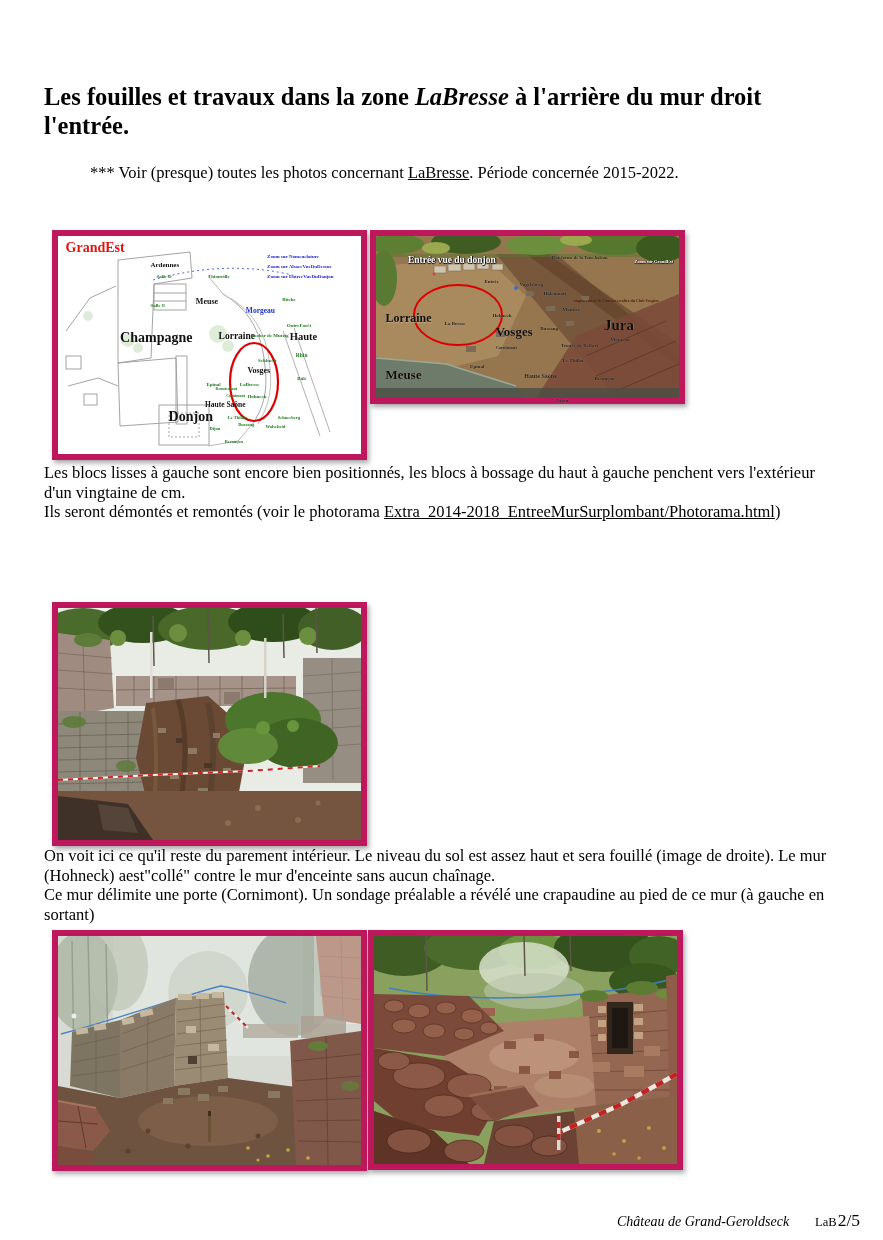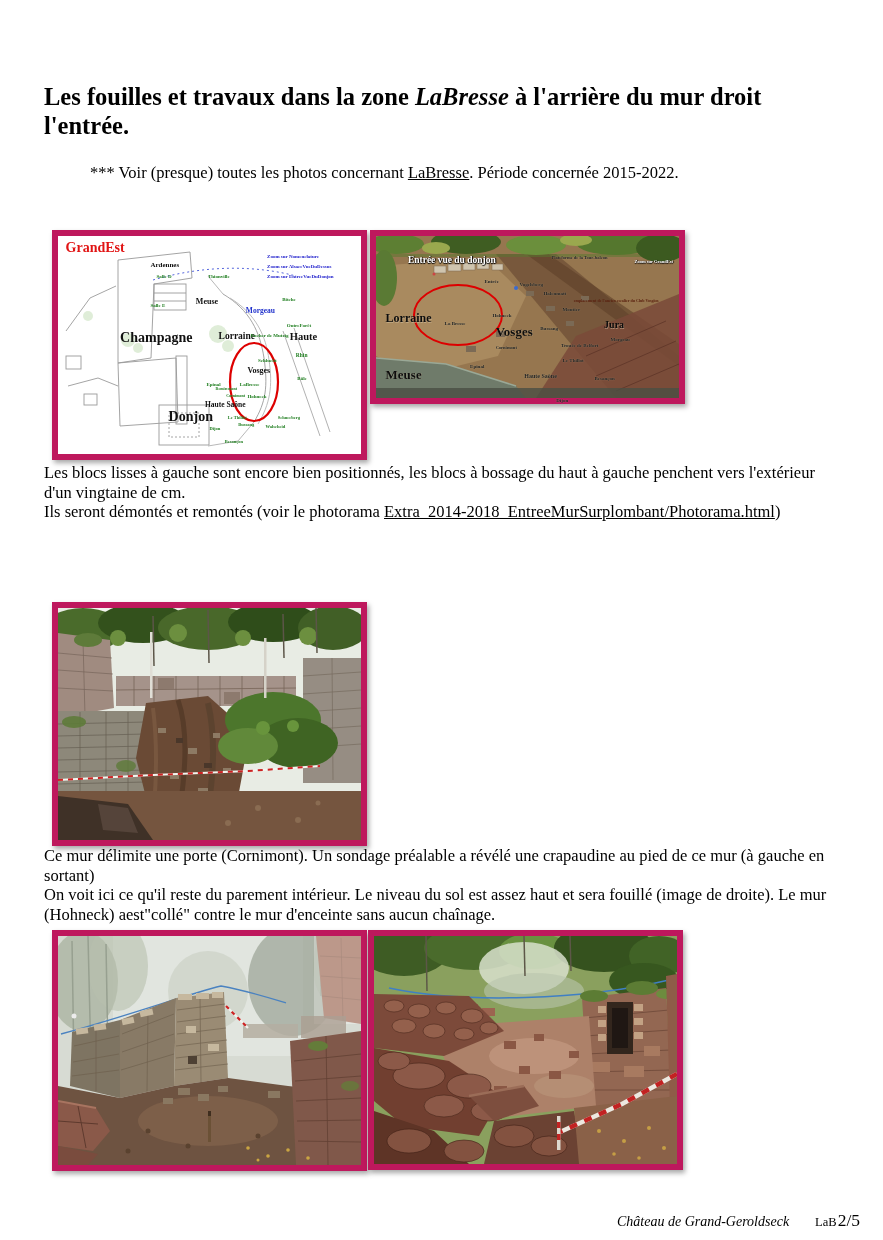--- a/index.html
+++ b/index.html
@@ -169,21 +169,21 @@
         <span class="fig-label lb-dark" style="left: 58%; top: 60%; font-size: 5px;">Trouée de Belfort</span>
         <span class="fig-label lb-dark" style="left: 37.5%; top: 62%; font-size: 4.5px;">Cornimont</span>
         <span class="fig-label lb-dark" style="left: 58.5%; top: 69%; font-size: 5px;">Le Thillot</span>
         <span class="fig-label lb-dark" style="left: 29.5%; top: 73%; font-size: 5px;">Epinal</span>
         <span class="fig-label lb-dark" style="left: 46.5%; top: 79%; font-size: 6px;">Haute Saône</span>
         <span class="fig-label lb-dark" style="left: 68.5%; top: 80%; font-size: 5px;">Besançon</span>
         <span class="fig-label lb-dark" style="left: 56.5%; top: 94%; font-size: 5px;">Dijon</span>
         <span class="fig-label lb-darkred" style="left: 62%; top: 33%; font-size: 4px;">emplacement de l'ancien escalier du Club Vosgien</span>
         <span class="fig-label lb-big" style="left: 3%; top: 43.5%; font-size: 12px;">Lorraine</span>
         <span class="fig-label lb-big" style="left: 37.5%; top: 51%; font-size: 13px;">Vosges</span>
-        <span class="fig-label lb-big" style="left: 71.5%; top: 47.5%; font-size: 10px;">Jura</span>
+        <span class="fig-label lb-big" style="left: 71.5%; top: 47.5%; font-size: 15px;">Jura</span>
         <span class="fig-label lb-big" style="left: 3%; top: 78%; font-size: 13px;">Meuse</span>
       </div>
   </div>
 
   <div class="body-text" style="top:463px;">
     <p>Les blocs lisses à gauche sont encore bien positionnés, les blocs à bossage du haut à gauche penchent vers l'extérieur d'un vingtaine de cm.</p>
     <p><span>Ils seront démontés et remontés (voir le photorama </span><span class="doclink">Extra_2014-2018_EntreeMurSurplombant/Photorama.html</span><span>)</span></p>
   </div>
 
   <div class="figure" style="left:52px;top:602px;width:303px;height:232px;">
@@ -286,22 +286,22 @@
       <polygon points="0,188 70,196 95,232 0,232" fill="#3f3127"></polygon>
       <polygon points="40,196 70,200 80,225 45,222" fill="#55443a"></polygon>
       <path d="M0,172 L95,167 L190,163 L262,158" stroke="#f4f4ef" stroke-width="2" fill="none"></path>
       <path d="M0,172 L95,167 L190,163 L262,158" stroke="#cc2222" stroke-width="2" fill="none" stroke-dasharray="5,5"></path>
       <rect x="92" y="24" width="2.5" height="66" fill="#e0ded6"></rect>
       <rect x="206" y="30" width="2.5" height="60" fill="#d5d2c8"></rect>
     </svg>
   </div>
 
   <div class="body-text" style="top:846px;">
+    <p>On voit ici ce qu'il reste du parement intérieur. Le niveau du sol est assez haut et sera fouillé (image de droite). Le mur (Hohneck) aest"collé" contre le mur d'enceinte sans aucun chaînage.</p>
     <p>Ce mur délimite une porte (Cornimont). Un sondage préalable a révélé une crapaudine au pied de ce mur (à gauche en sortant)</p>
-    <p>On voit ici ce qu'il reste du parement intérieur. Le niveau du sol est assez haut et sera fouillé (image de droite). Le mur (Hohneck) aest"collé" contre le mur d'enceinte sans aucun chaînage.</p>
   </div>
 
   <div class="figure" style="left:52px;top:930px;width:303px;height:229px;">
     <svg width="303" height="229" viewBox="0 0 303 229">
       <rect width="303" height="229" fill="#d7dbd3"></rect>
       <rect x="55" y="0" width="190" height="120" fill="#e4e7e2" opacity="0.8"></rect>
       <ellipse cx="25" cy="45" rx="35" ry="50" fill="#a8b19f" opacity="0.75"></ellipse>
       <ellipse cx="60" cy="30" rx="30" ry="45" fill="#b8c0ae" opacity="0.6"></ellipse>
       <ellipse cx="235" cy="45" rx="45" ry="55" fill="#9aa394" opacity="0.7"></ellipse>
       <ellipse cx="285" cy="30" rx="30" ry="45" fill="#a5ae9c" opacity="0.6"></ellipse>

